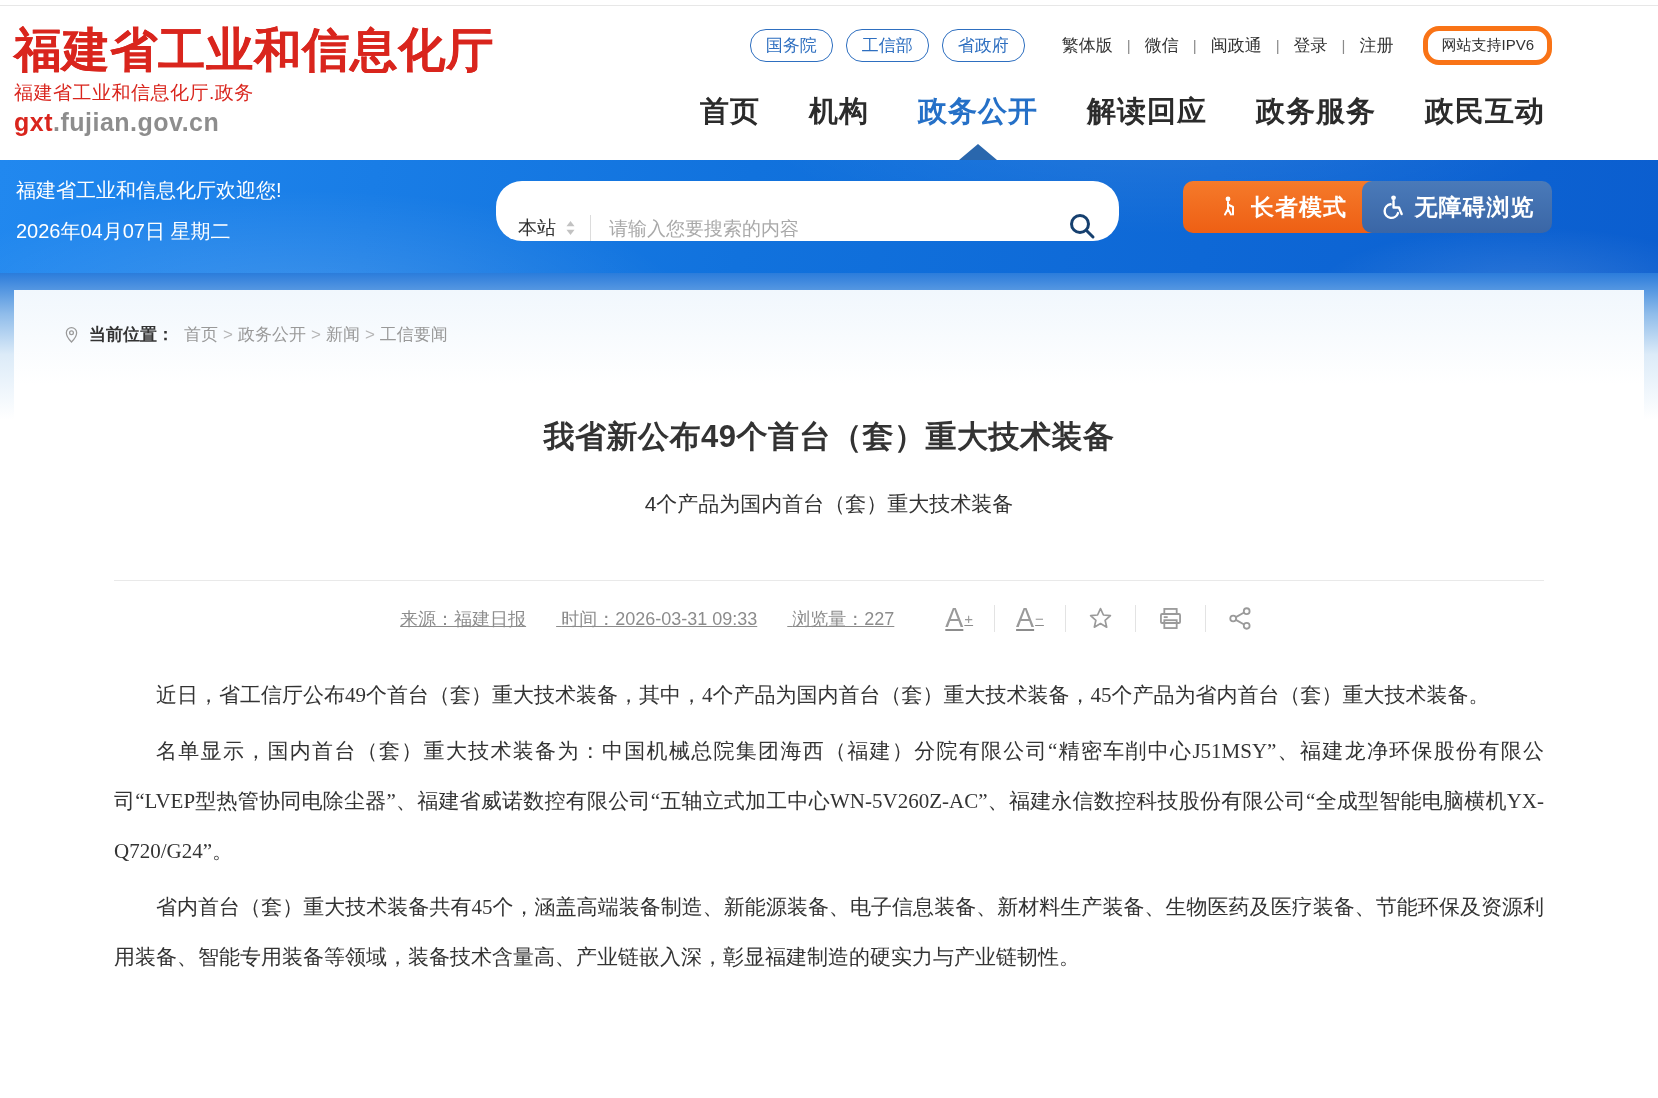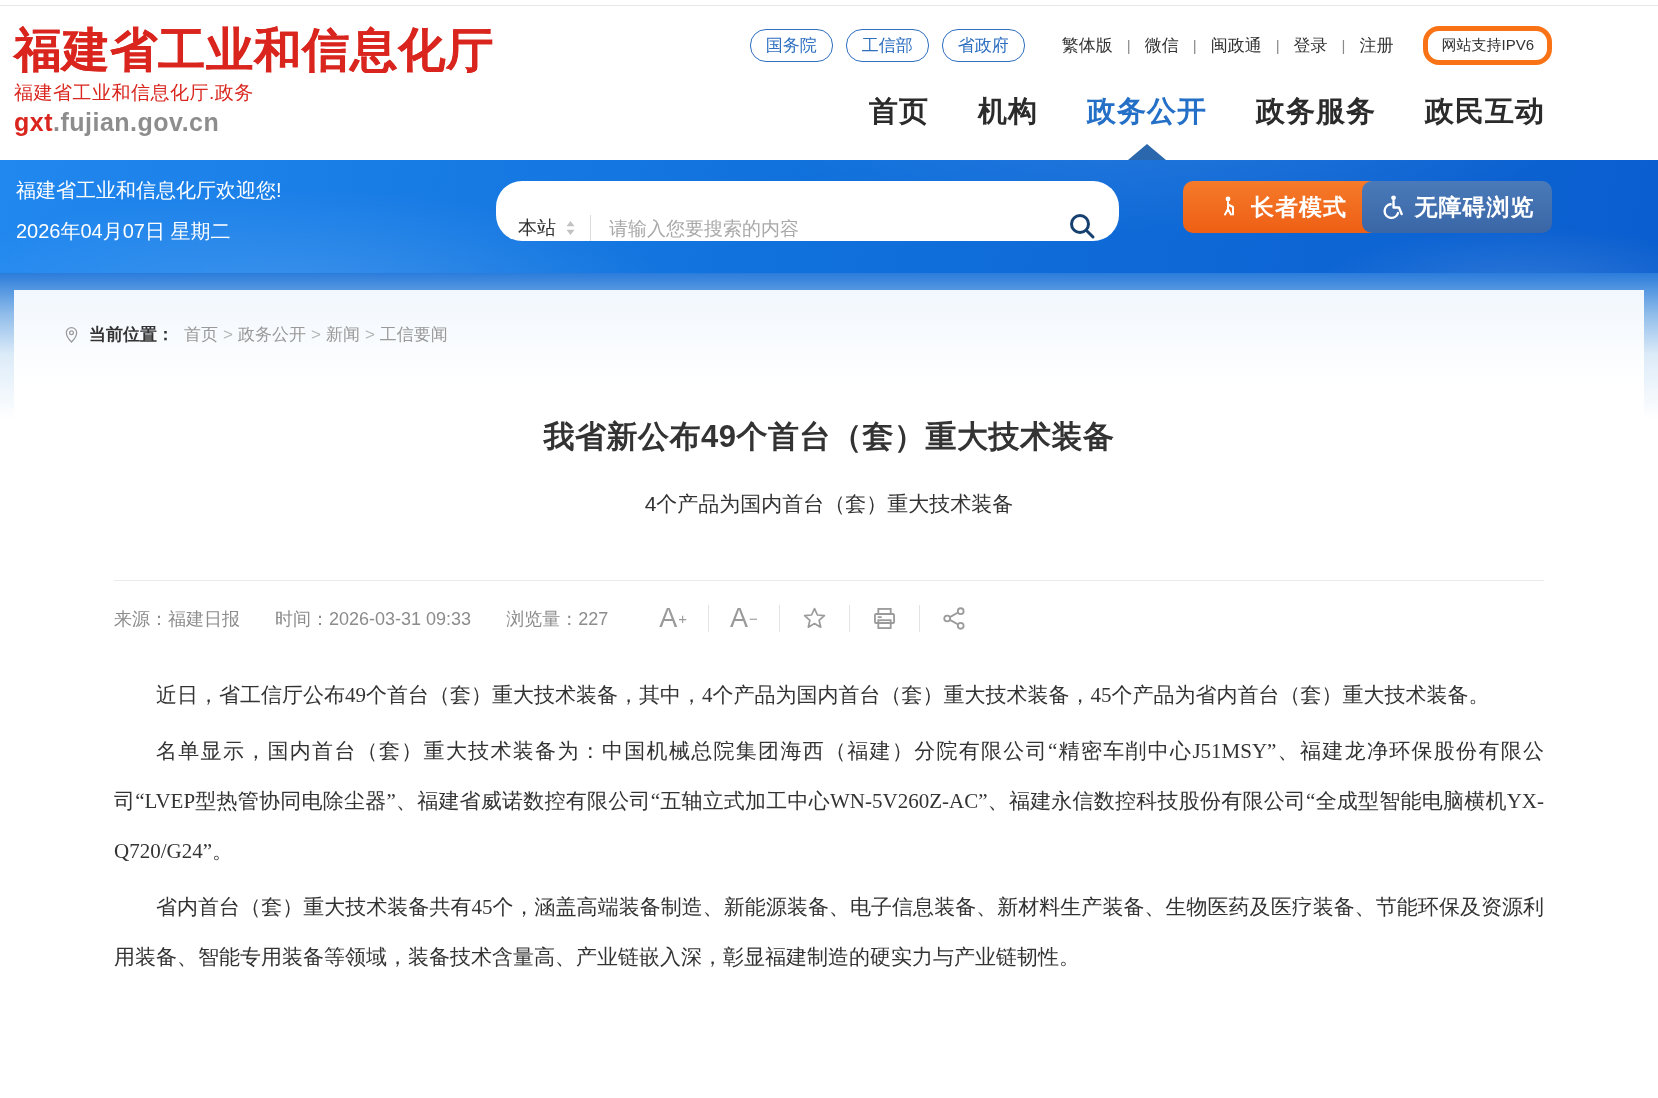--- a/index.html
+++ b/index.html
@@ -98,21 +98,21 @@
   .crumb-pin { display:flex; margin-right:8px; }
   .breadcrumb-label { color:#333; font-weight:bold; margin-right:8px; }
   .crumb { color:#999; cursor:pointer; margin:0 2px; }
   .crumb-sep { color:#b5b5b5; margin:0 3px; }
 
   .article { padding:0 100px; }
   .article-title { margin-top:70px; text-align:center; font-size:31px; font-weight:bold; color:#333; letter-spacing:.5px; }
   .article-subtitle { margin-top:32px; text-align:center; font-size:21px; color:#333; }
   .meta-divider { margin-top:62px; border-top:1px solid #e9e9e9; }
 
-  .meta-row { display:flex; justify-content:flex-start; align-items:center; padding-top:24px; color:#8c8c8c; font-size:18px; }
+  .meta-row { display:flex; justify-content:center; align-items:center; padding-top:24px; color:#8c8c8c; font-size:18px;text-decoration:underline; }
   .meta-left span { margin-right:30px; }
   .tools { display:flex; align-items:center; color:#9a9a9a; }
   .tool { padding:0 21px; display:flex; align-items:center; cursor:pointer; background:none; border:none; color:#9a9a9a; }
   .tool + .tool { border-left:1px solid #e3e3e3; }
   .tool.font-tool { font-size:27px; line-height:1; font-family:"Liberation Sans",sans-serif; }
   .tool.font-tool sup { font-size:15px; margin-left:1px; }
   .tool:last-child { padding-right:4px; }
 
   .article-body {
     margin-top:38px;
@@ -146,20 +146,21 @@
       <span class="util-sep">|</span>
       <span class="util-link">注册</span>
     </span>
     <span class="ipv6-badge">网站支持IPV6</span>
   </div>
 
   <div class="main-nav">
     <span class="nav-item">首页</span>
     <span class="nav-item">机构</span>
     <span class="nav-item active">政务公开</span>
+    <span class="nav-item">解读回应</span>
     <span class="nav-item">政务服务</span>
     <span class="nav-item">政民互动</span>
   </div>
 </div>
 
 <div class="banner">
   <div class="banner-welcome">
     <div>福建省工业和信息化厅欢迎您!</div>
     <div>2026年04月07日 星期二</div>
   </div>

